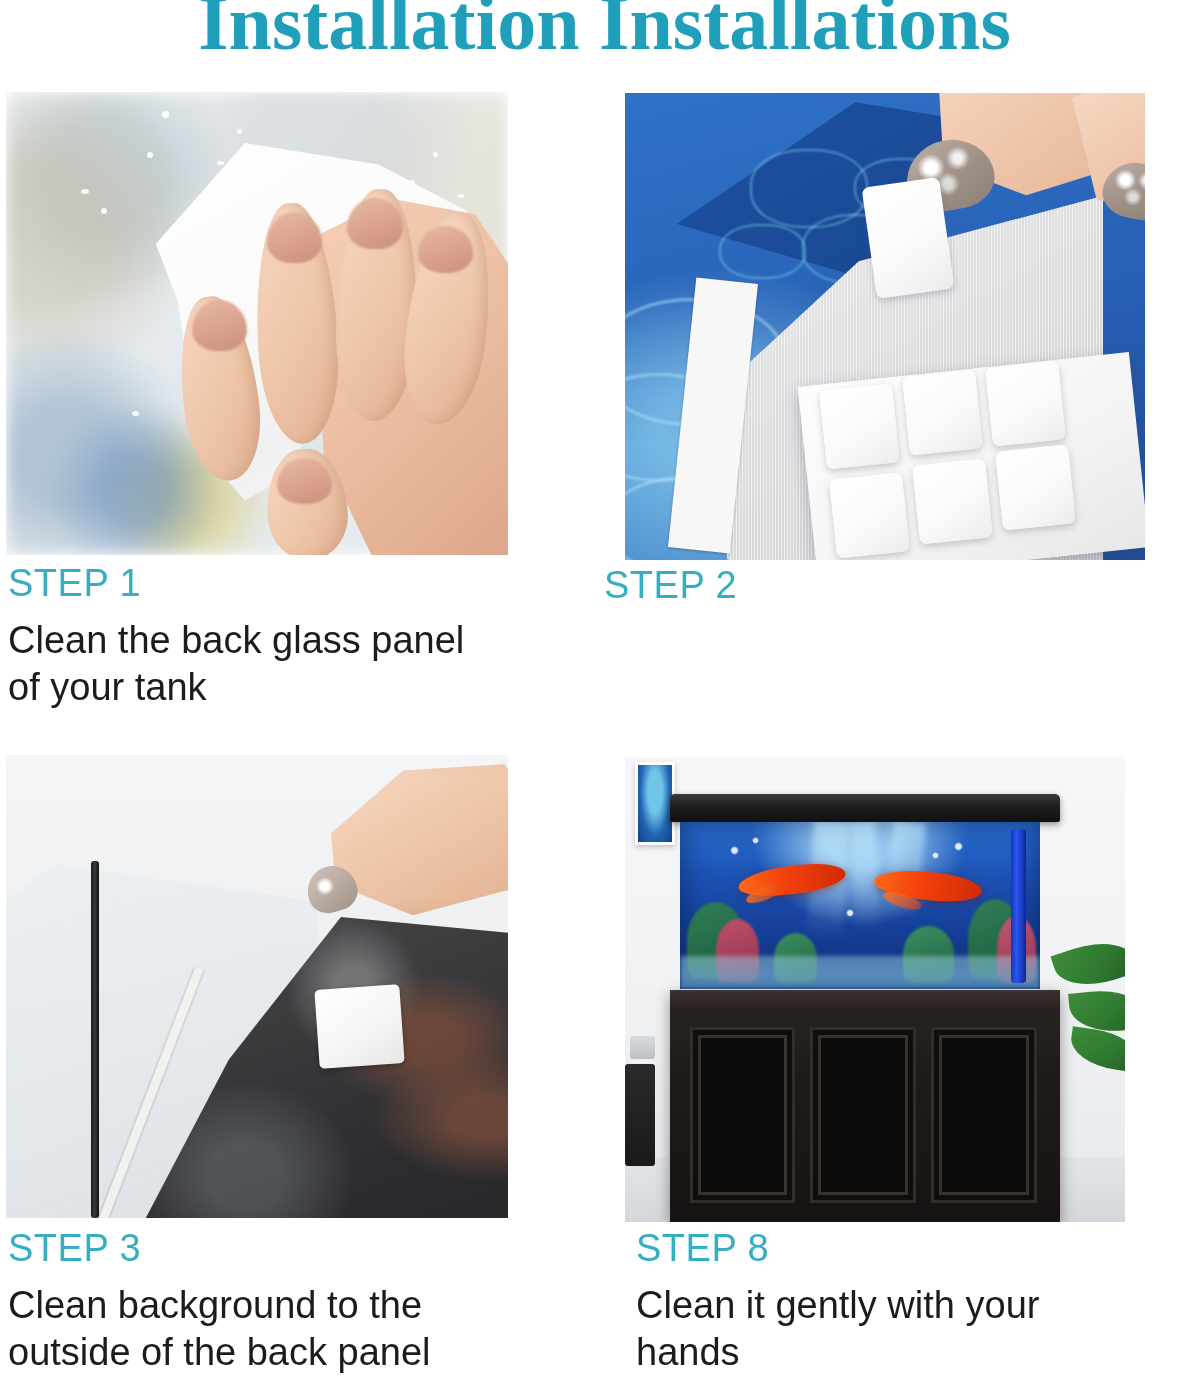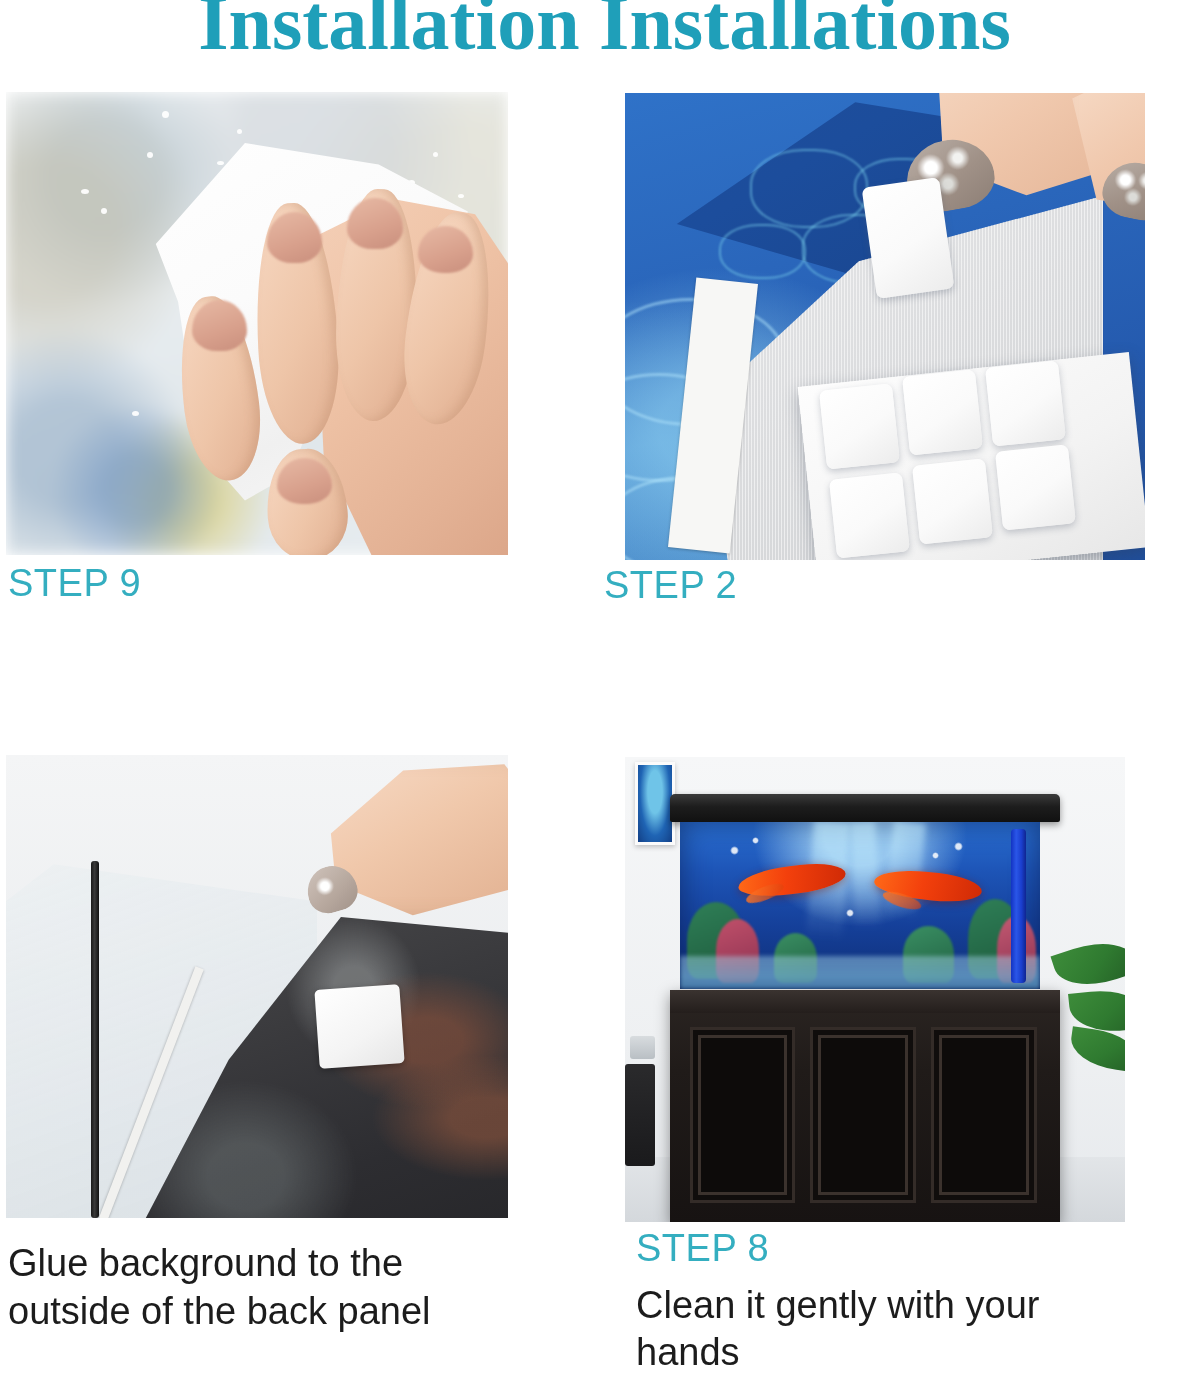--- a/index.html
+++ b/index.html
@@ -498,29 +498,32 @@
 
       <div class="p4-leaf" style="right:-2%;top:40%;width:16%;height:9%;transform:rotate(-18deg);"></div>
       <div class="p4-leaf" style="right:-4%;top:50%;width:15%;height:9%;transform:rotate(-6deg);"></div>
       <div class="p4-leaf" style="right:-3%;top:59%;width:14%;height:8%;transform:rotate(8deg);"></div>
     </div>
   </div>
 
 </div>
 
 <div class="caption cap-1">
-  <div class="step-label">STEP 9</div>
+  <div class="step-label">STEP 1</div>
+  <div class="step-desc">Clean the back glass panel
+of your tank</div>
 </div>
 
 <div class="caption cap-2">
   <div class="step-label">STEP 2</div>
 </div>
 
 <div class="caption cap-3">
-  <div class="step-desc">Glue background to the
+  <div class="step-label">STEP 3</div>
+  <div class="step-desc">Clean background to the
 outside of the back panel</div>
 </div>
 
 <div class="caption cap-4">
   <div class="step-label">STEP 8</div>
   <div class="step-desc">Clean it gently with your
 hands</div>
 </div>
 
 </body></html>

